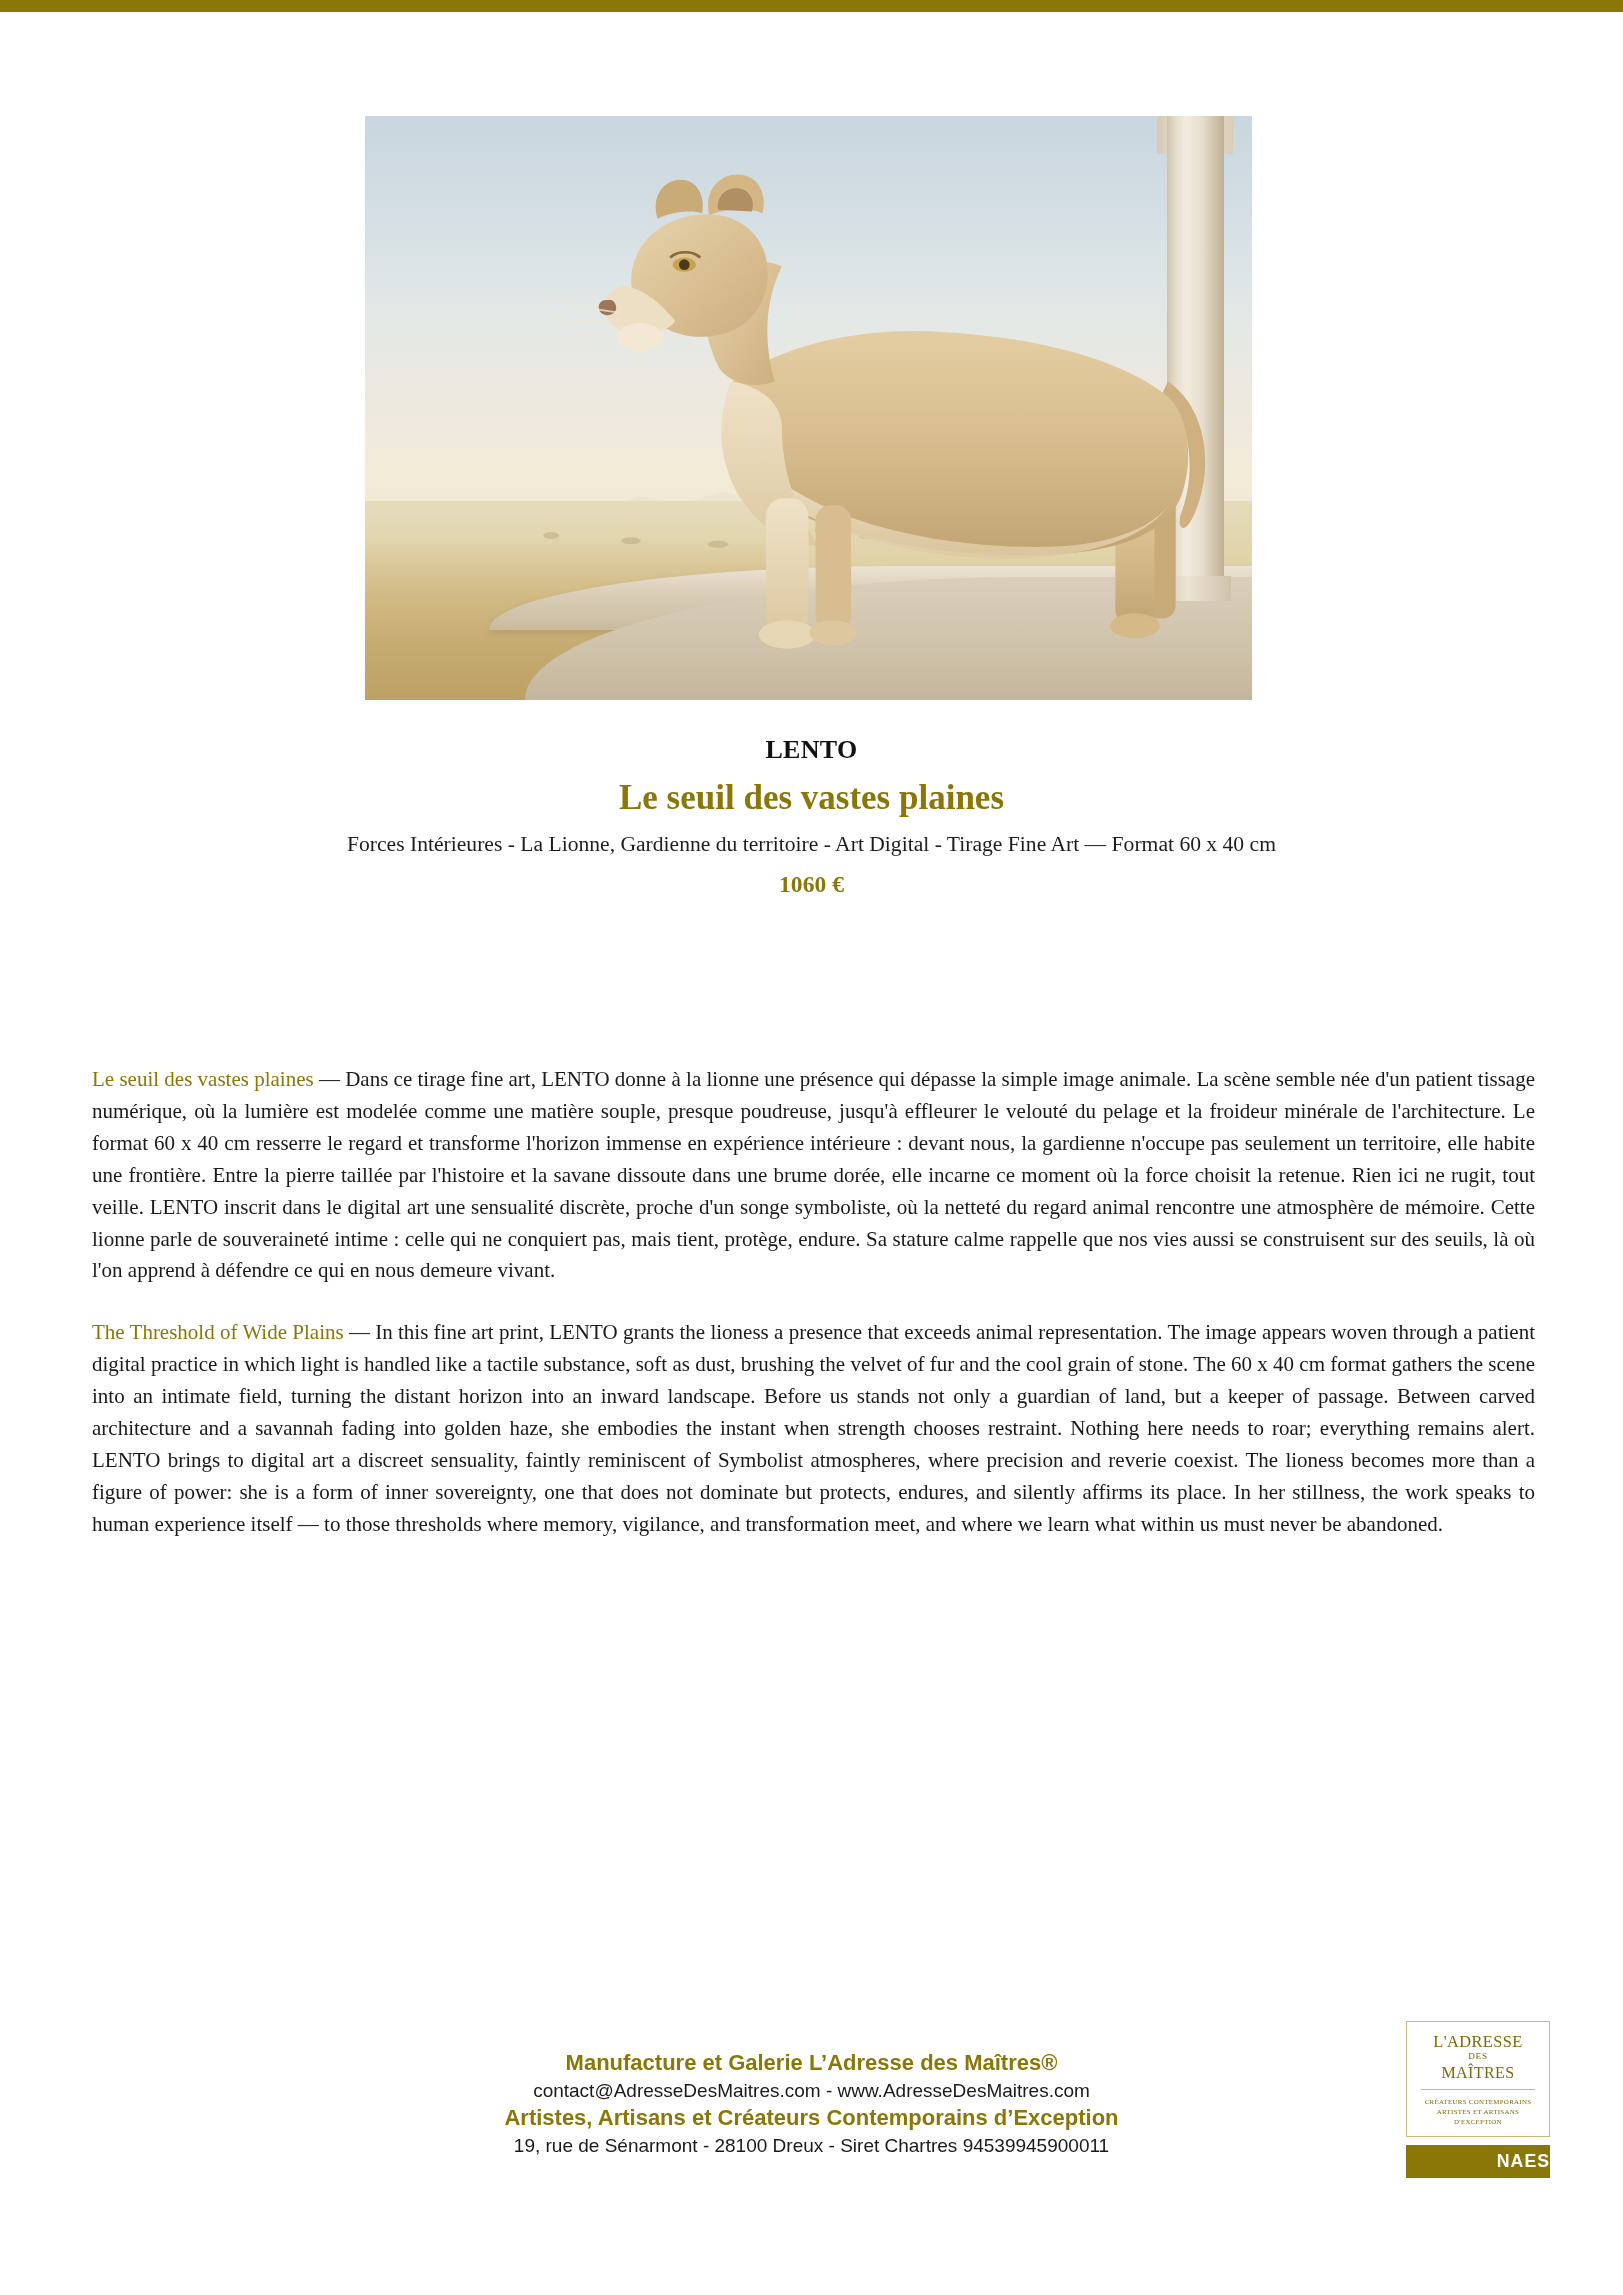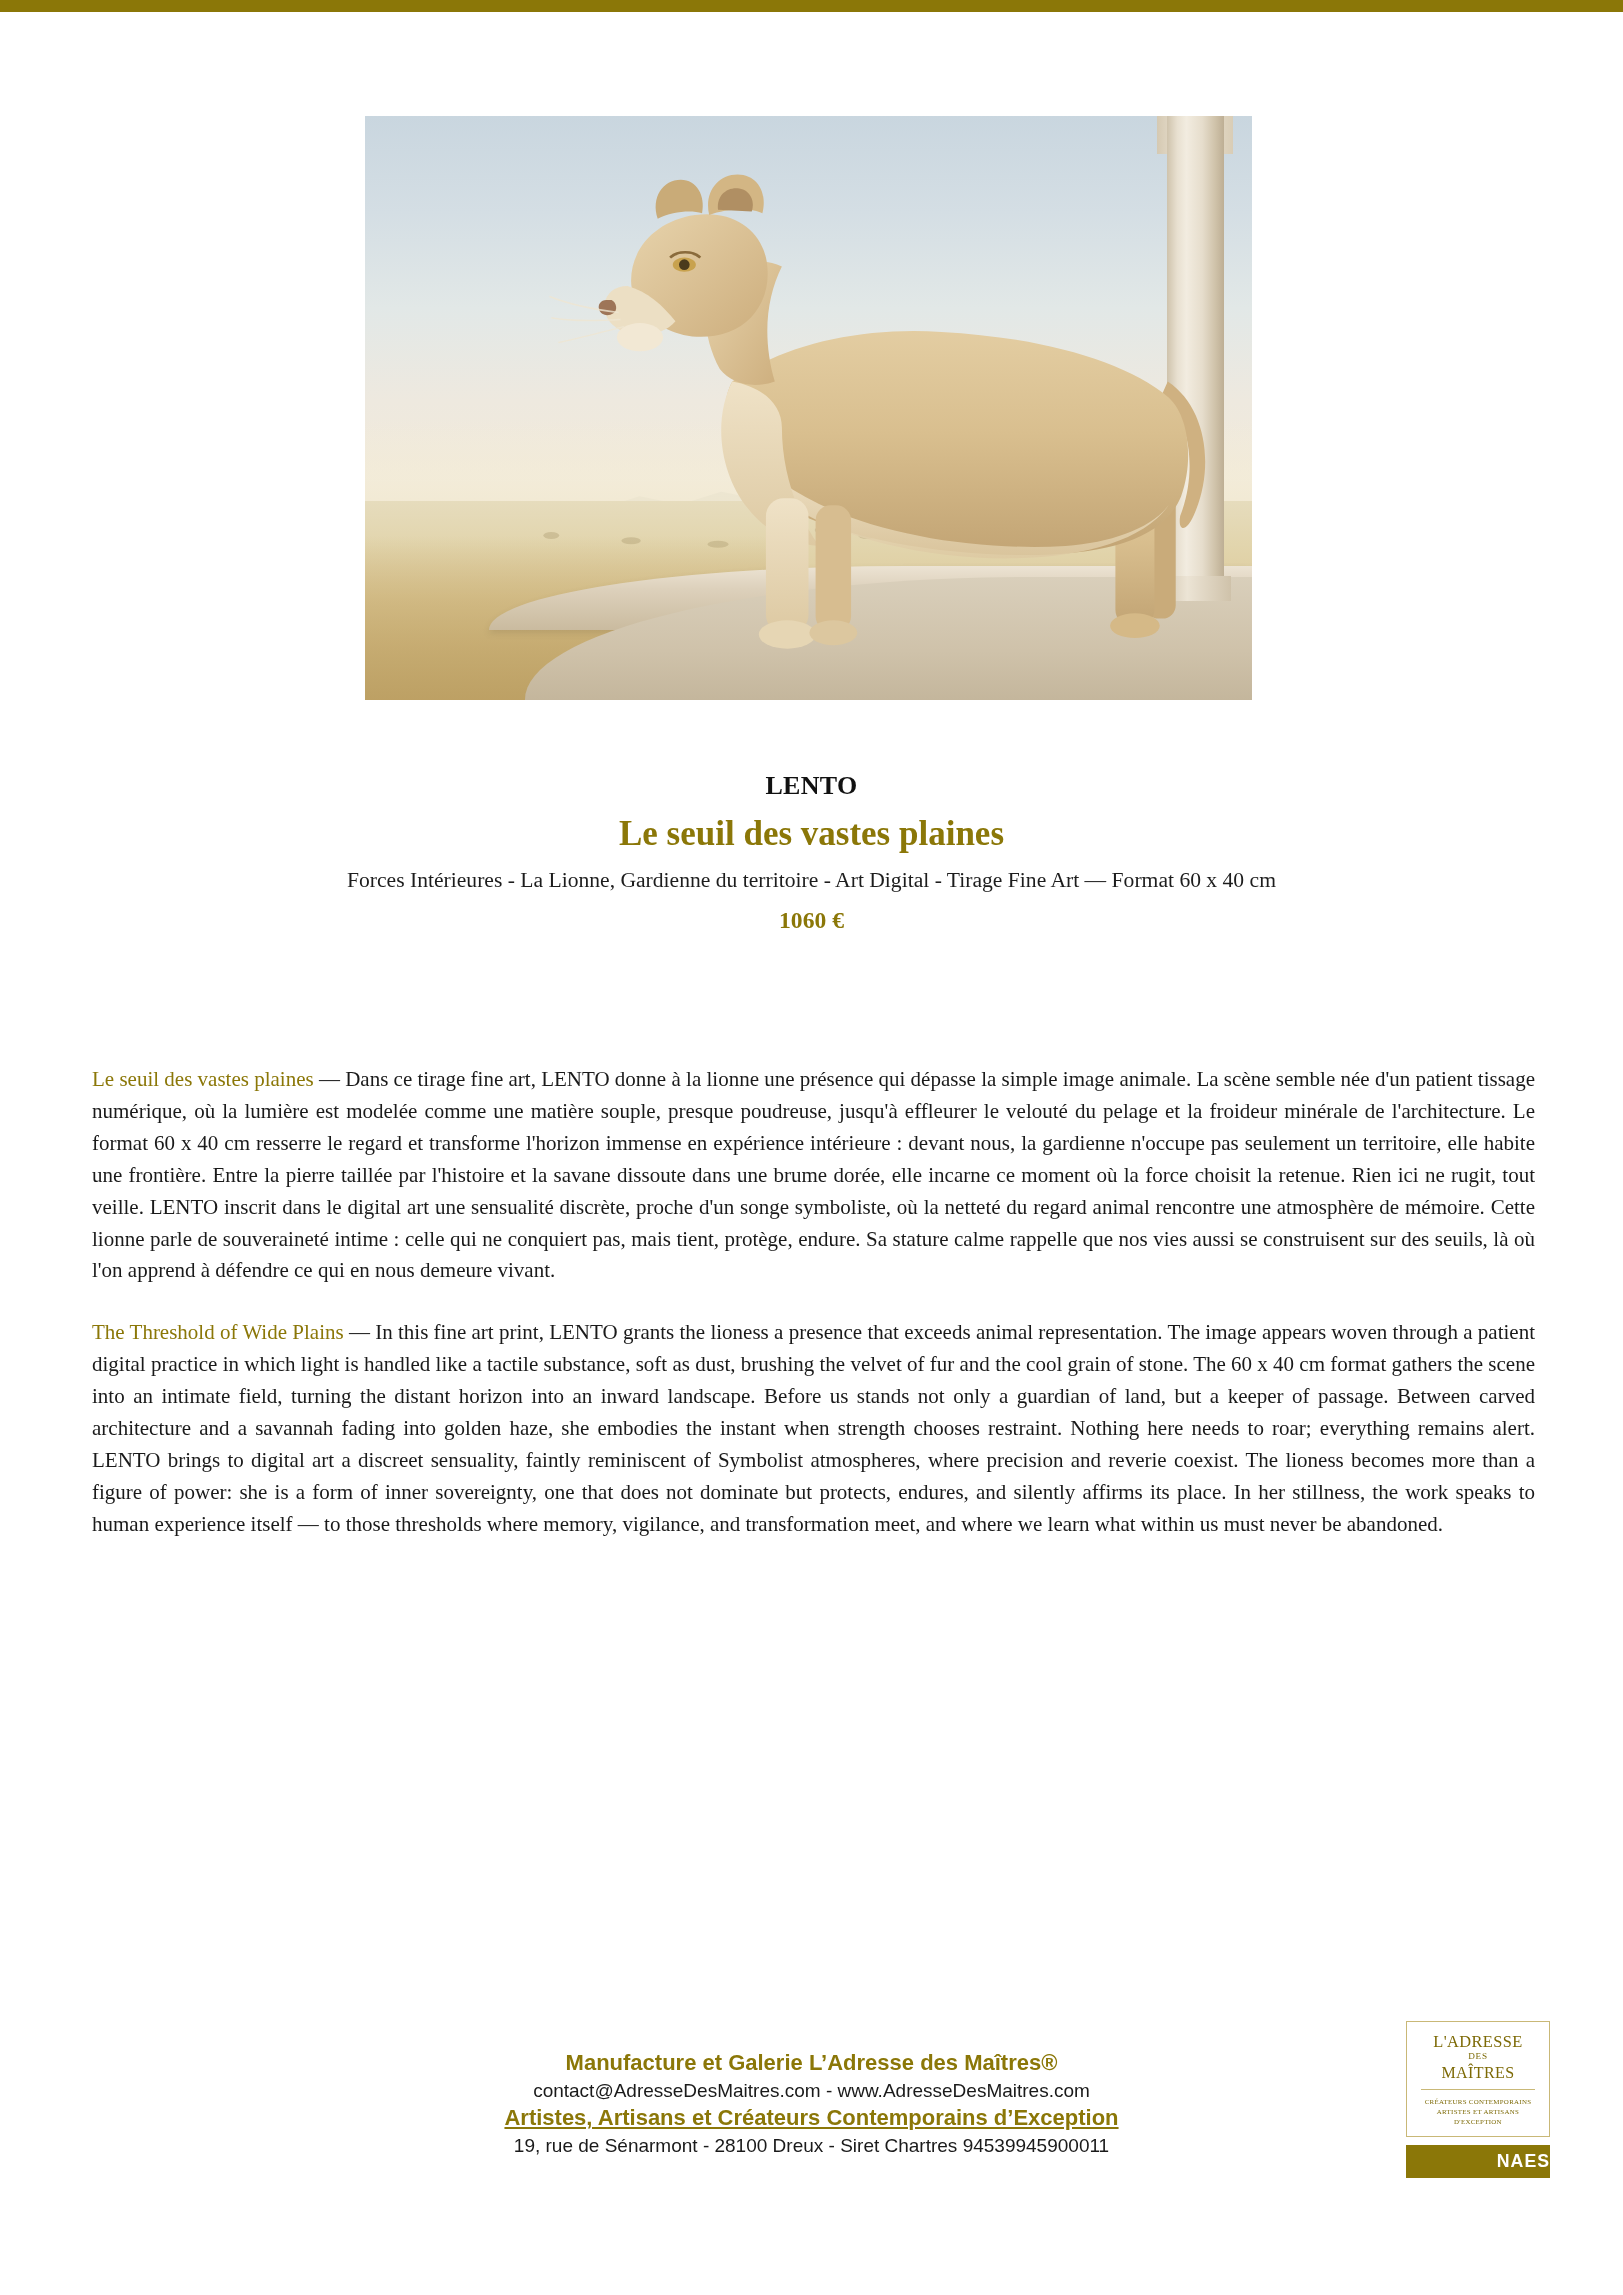--- a/index.html
+++ b/index.html
@@ -119,21 +119,21 @@
     height: 4.2%;
     background: linear-gradient(to right, #cdc0a8 0%, #ece4d5 40%, #cfc2aa 100%);
   }
   
   .lioness { position: absolute; left: 0; top: 0; width: 100%; height: 100%; }
 
   
   .titles {
     position: absolute;
     left: 0; right: 0;
-    top: 772px;
+    top: 736px;
     text-align: center;
   }
   .artist-name {
     font-size: 26px;
     font-weight: bold;
     letter-spacing: 0.3px;
     color: #111111;
     margin: 0;
     line-height: 1.1;
   }
@@ -201,21 +201,20 @@
   .f-line2 {
     font-size: 19px;
     color: #1a1a1a;
     line-height: 1.35;
   }
   .f-line3 {
     font-size: 22px;
     font-weight: bold;
     color: #8B7708;
     line-height: 1.35;
-    text-decoration: underline;
   }
   .f-line4 {
     font-size: 19px;
     color: #1a1a1a;
     line-height: 1.35;
   }
 
   
   .logo-block {
     position: absolute;

